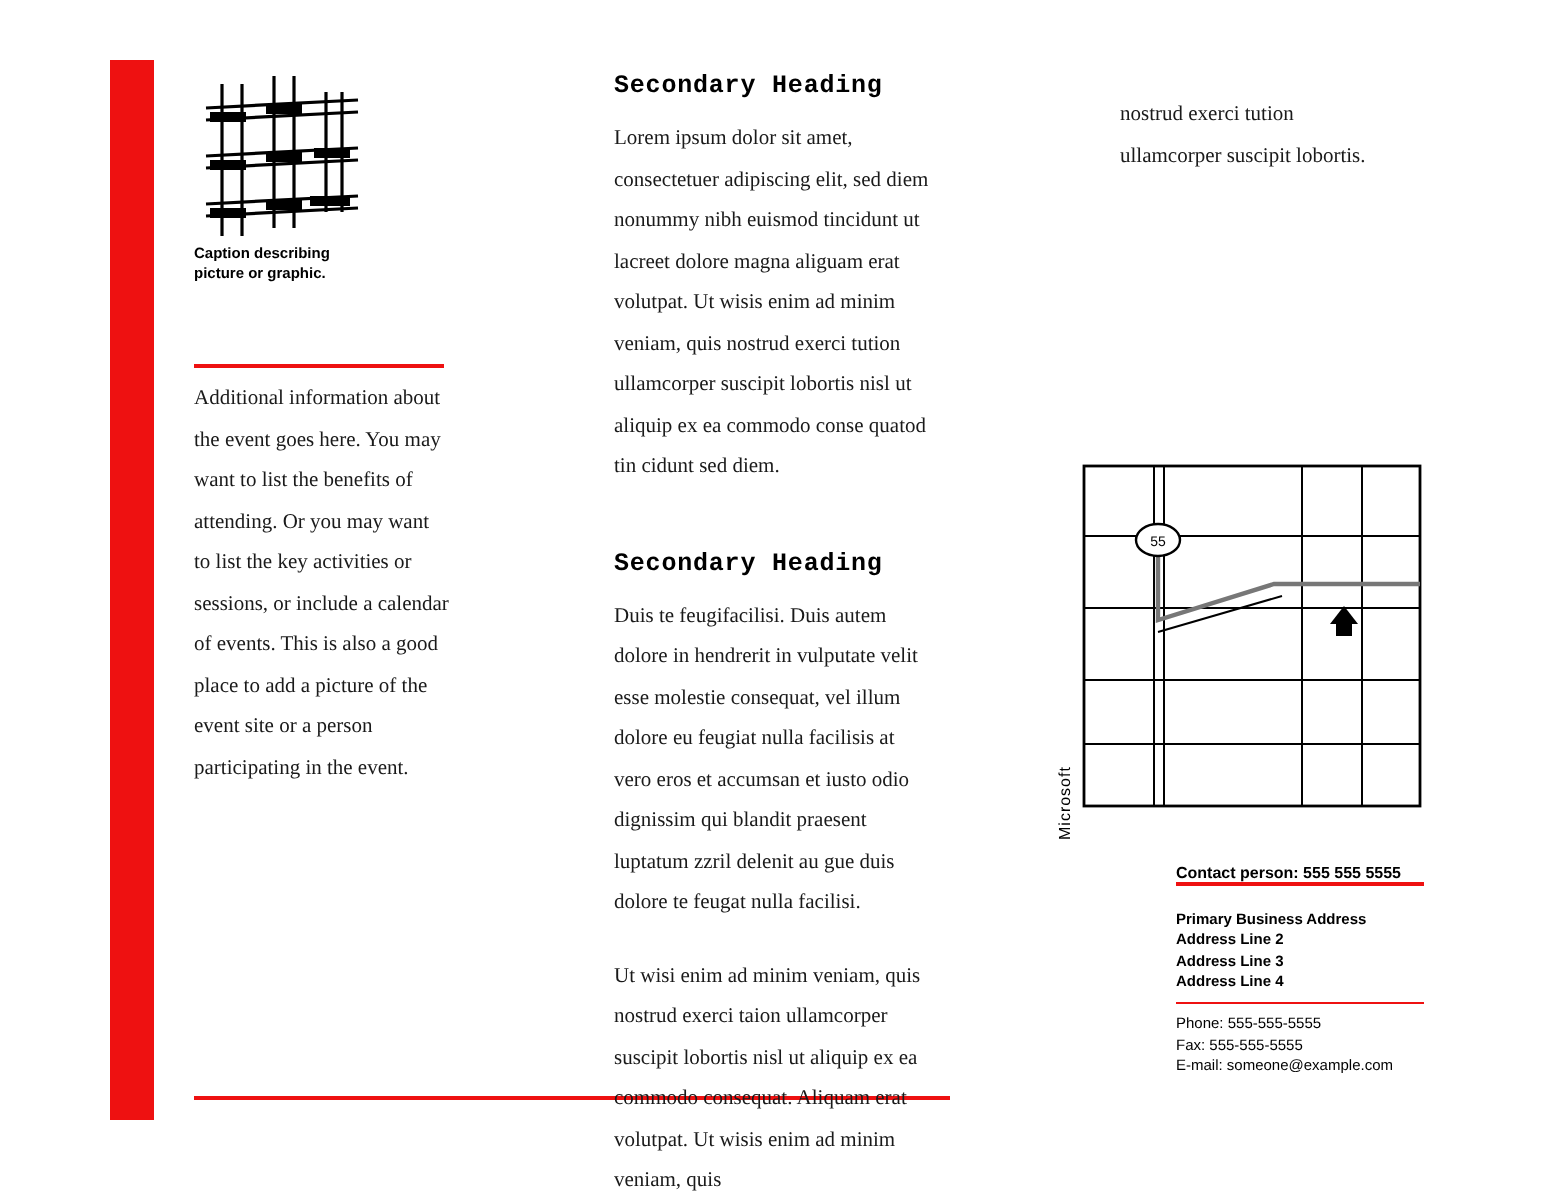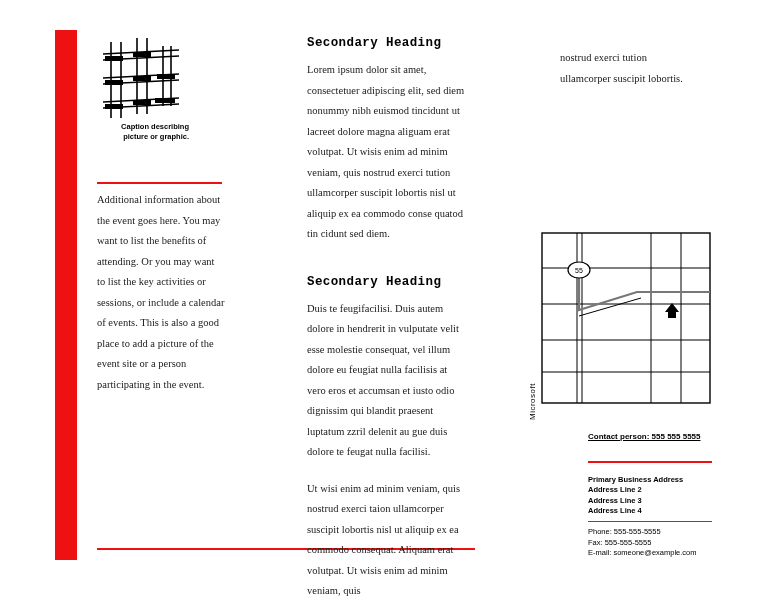--- a/index.html
+++ b/index.html
@@ -58,21 +58,20 @@
   .caption {
     position: absolute;
     left: 97px;
     top: 122px;
     width: 92px;
     font-family: "Liberation Sans", sans-serif;
     font-size: 7.5px;
     font-weight: bold;
     line-height: 9.5px;
     color: #000000;
-    text-align: right;
   }
 
   .rule-left {
     position: absolute;
     left: 97px;
     top: 182px;
     width: 125px;
     height: 1.5px;
     background: #ee1111;
   }
@@ -161,22 +160,21 @@
     position: absolute;
     left: 588px;
     top: 432px;
     width: 124px;
   }
   .contact-person {
     font-family: "Liberation Sans", sans-serif;
     font-size: 8px;
     font-weight: bold;
     color: #000000;
-    margin: 0 0 20px 0;
-    text-decoration: underline;
+    margin: 0 0 0 0;
   }
   .red-line {
     width: 124px;
     height: 1.5px;
     background: #ee1111;
     margin: 0 0 12px 0;
   }
   .addr-block {
     font-family: "Liberation Sans", sans-serif;
     font-size: 7.5px;

